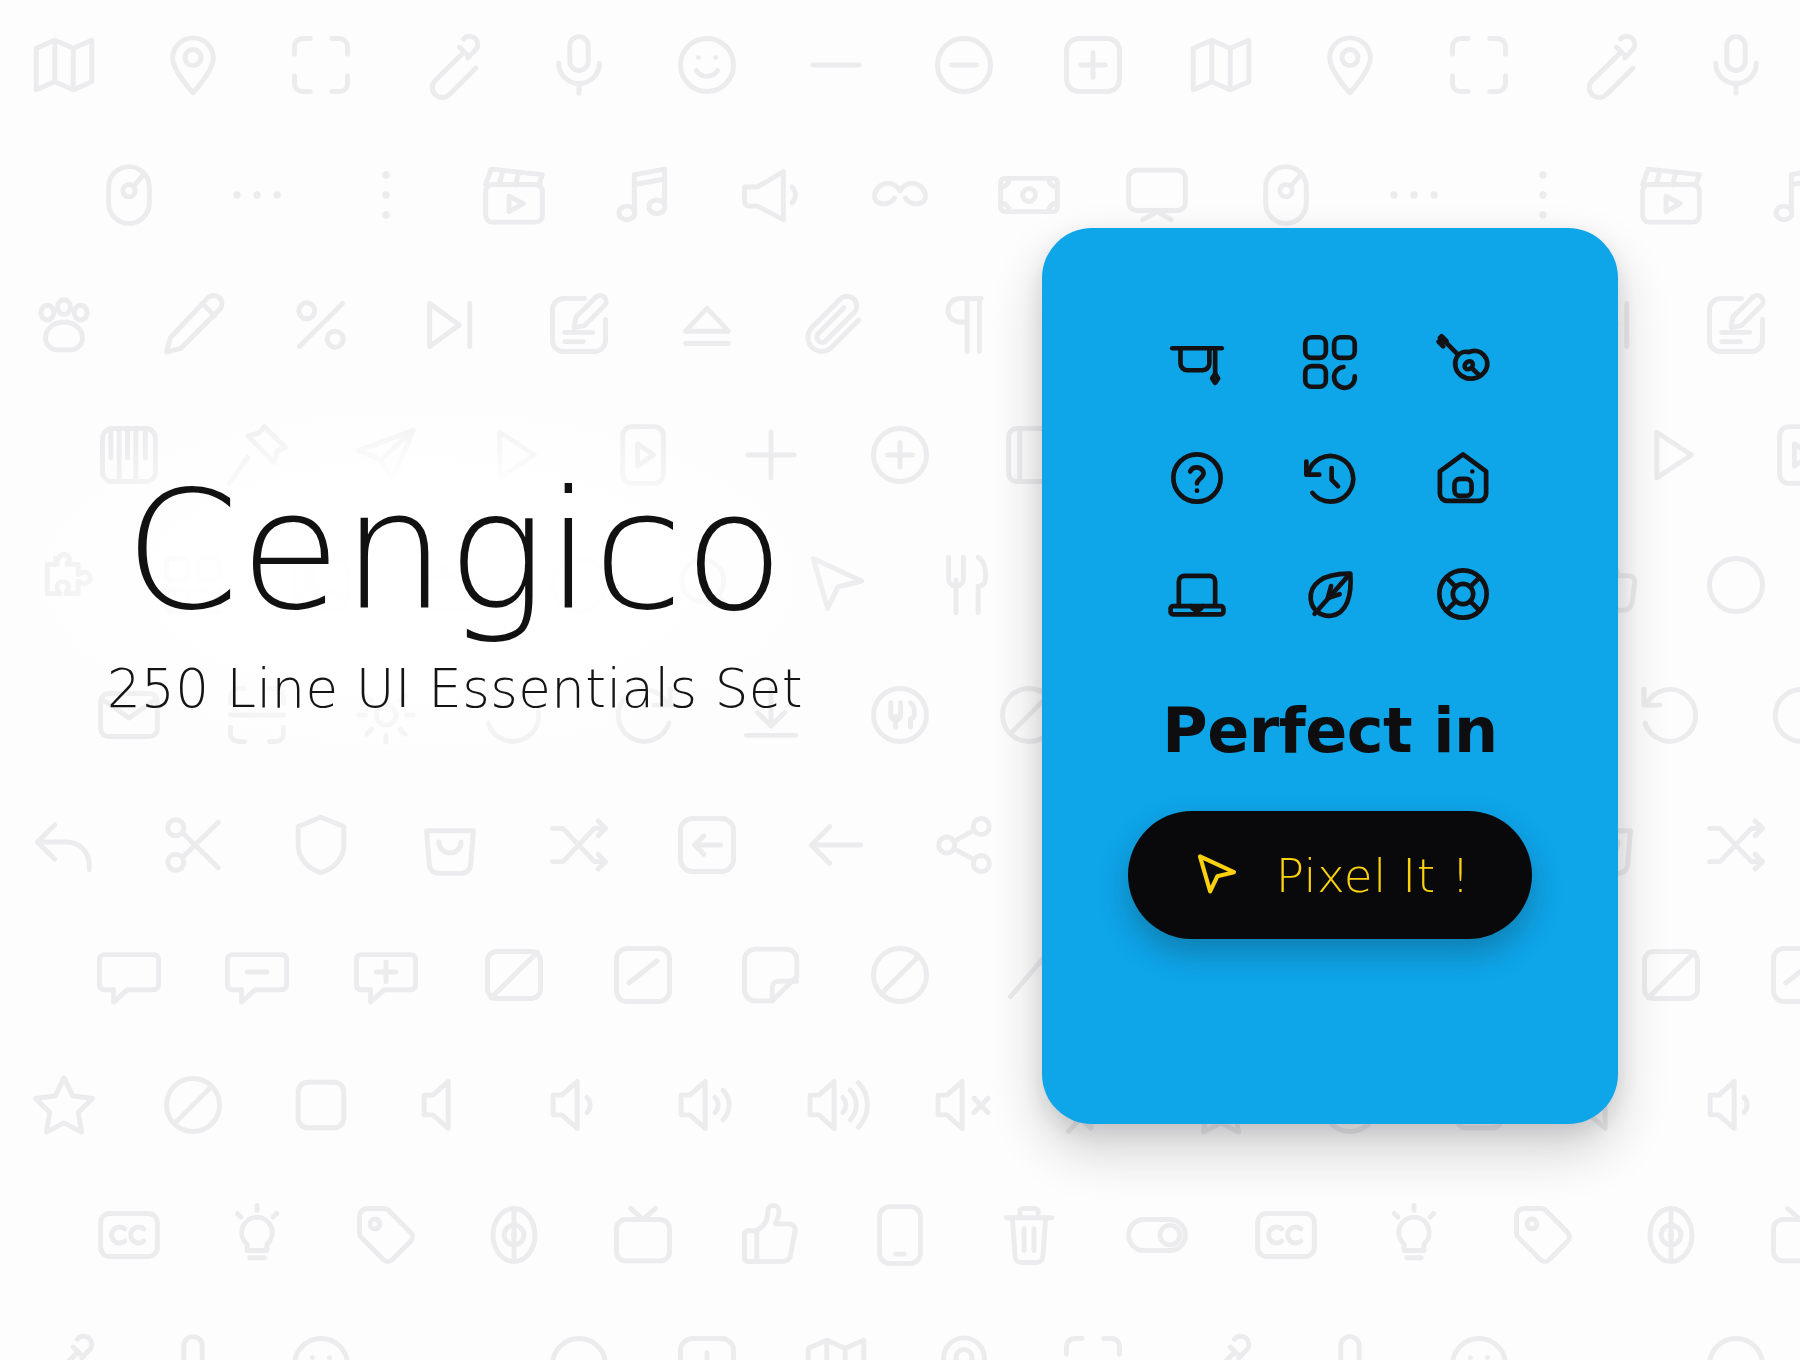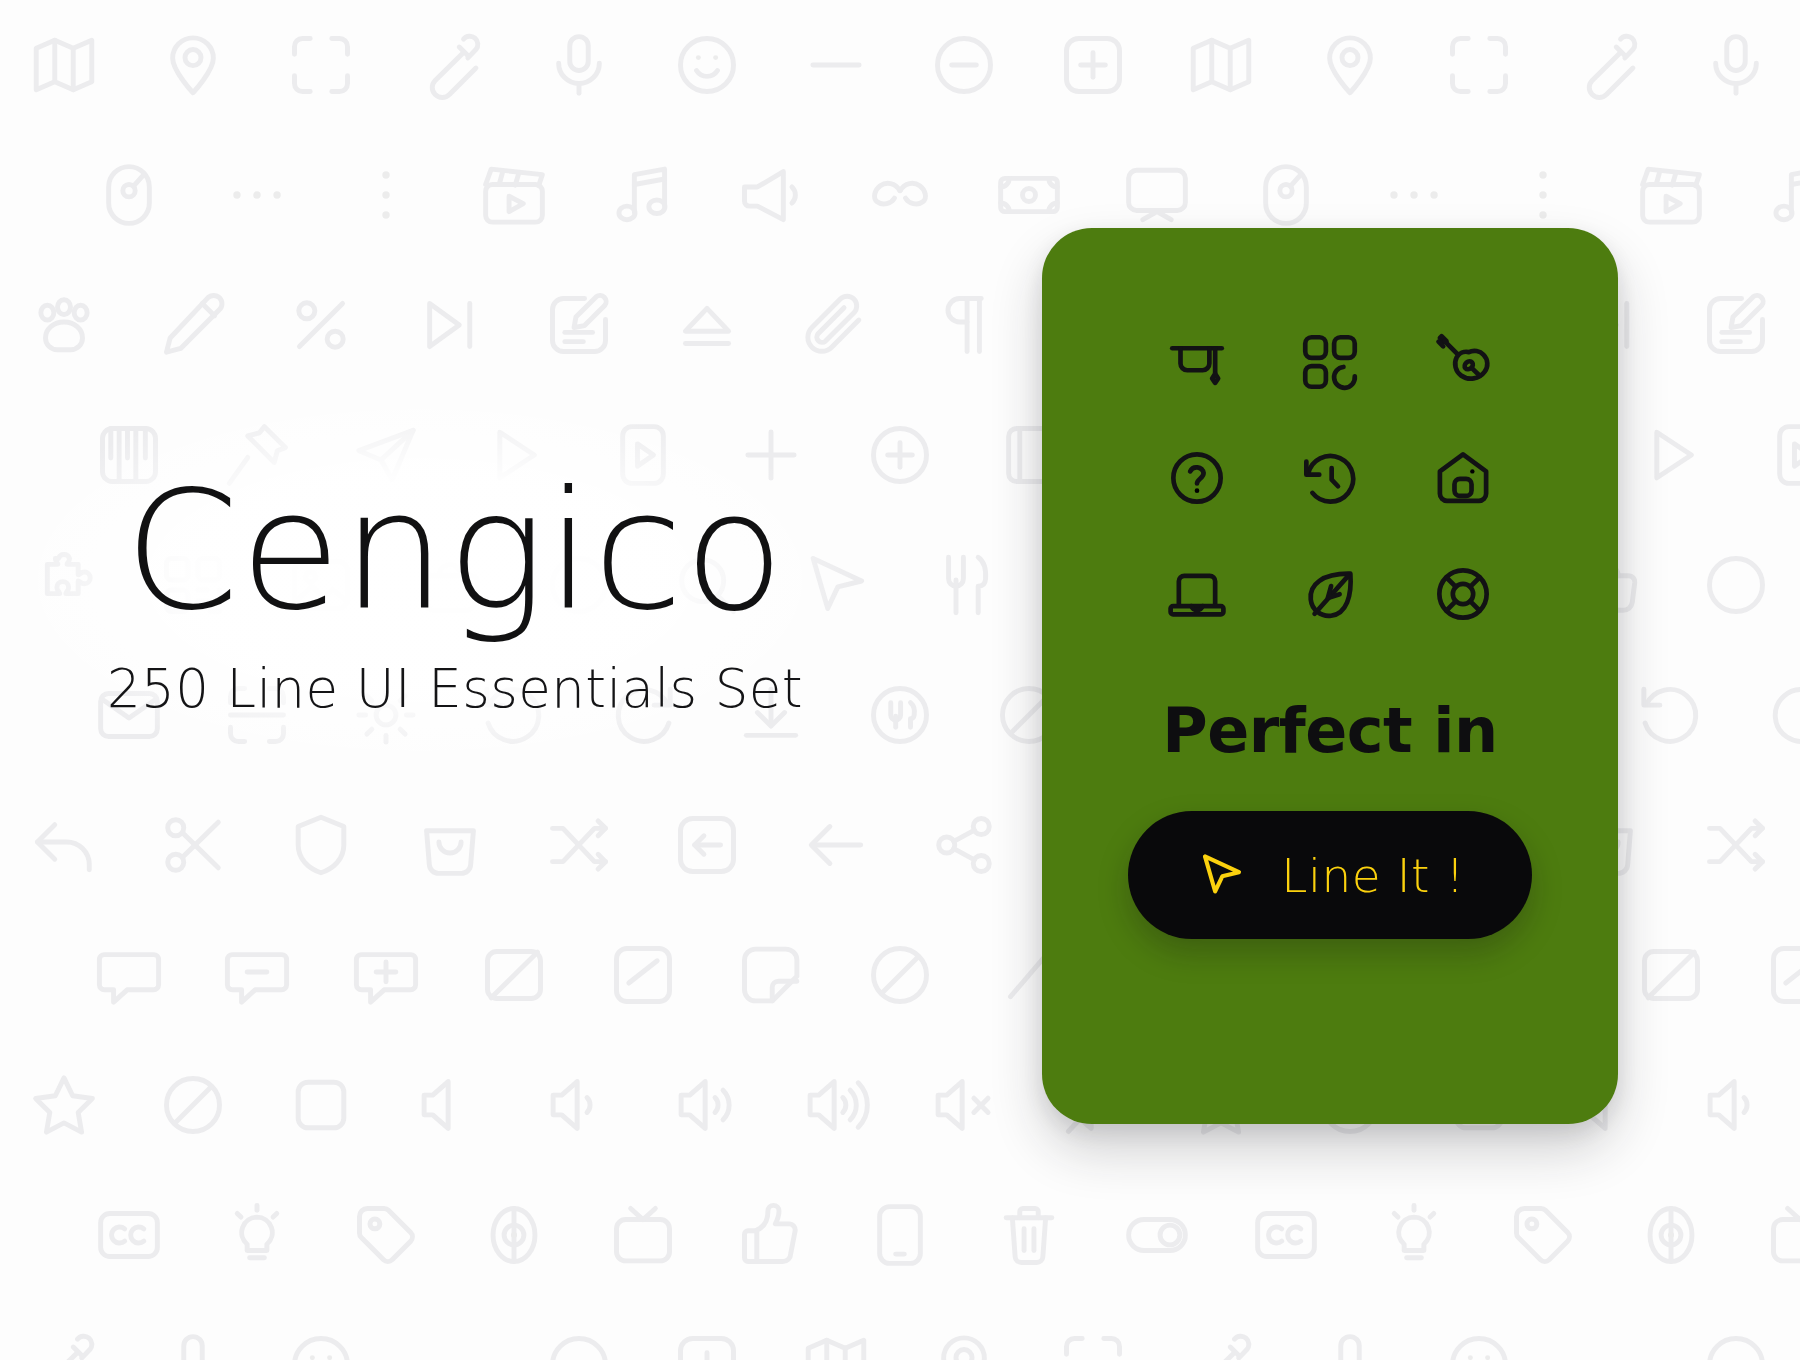--- a/index.html
+++ b/index.html
@@ -75,21 +75,21 @@
     color:#141416;
     margin:24px 0 0 0;
     white-space:nowrap;
   }
 
   
   #card{
     position:absolute;
     left:1042px;top:228px;
     width:576px;height:896px;
-    background:#4d7c0f;
+    background:#0ea5e9;
     border-radius:50px;
     z-index:3;
     box-shadow:0 26px 52px rgba(30,30,35,0.20), 0 8px 20px rgba(30,30,35,0.10);
     display:flex;
     flex-direction:column;
     align-items:center;
   }
   #card-icon-grid{
     margin-top:76px;
     width:400px;
@@ -1302,18 +1302,18 @@
     <div id="card-headline">
       <span class="hl">Perfect in</span>
     </div>
 
     <button id="post-it-button">
       <span class="btn-cursor-icon">
         <svg viewBox="0 0 24 24">
             <path d="M4.6 3.4 L20.3 10.7 L12.6 12.6 L9.3 19.6 Z"></path>
           </svg>
       </span>
-      <span class="btn-label">Line It !</span>
+      <span class="btn-label">Pixel It !</span>
     </button>
 
   </div>
 
 </div>
 
 </body></html>

